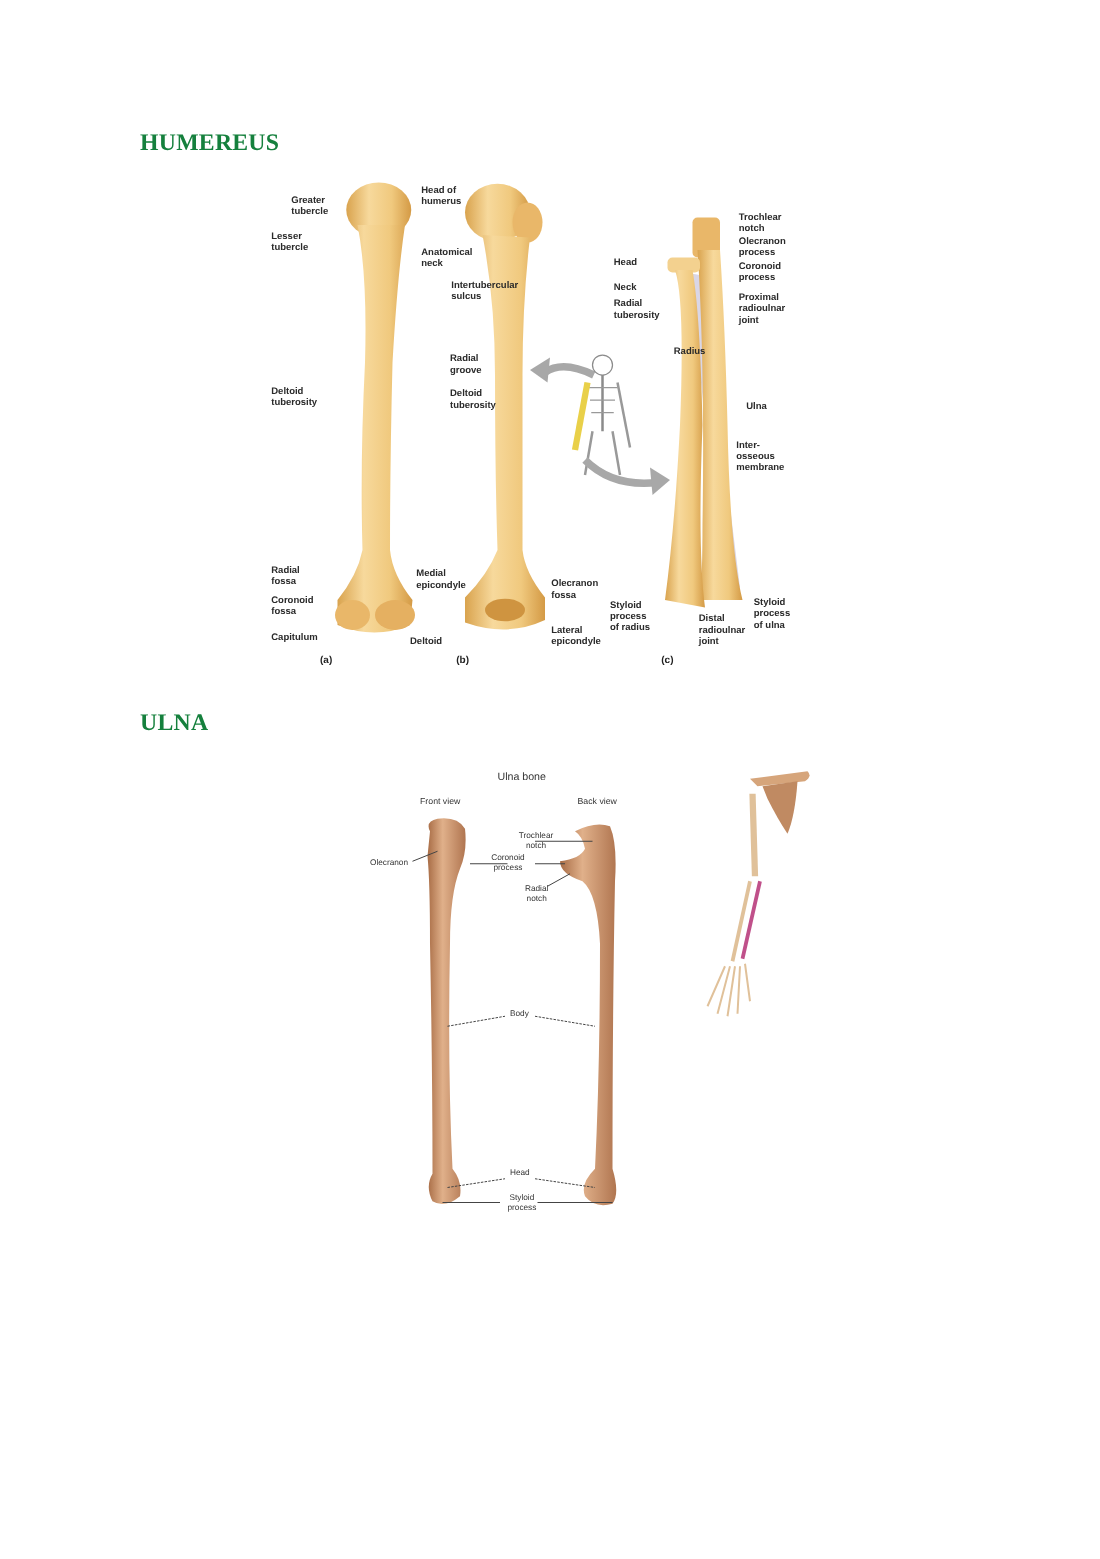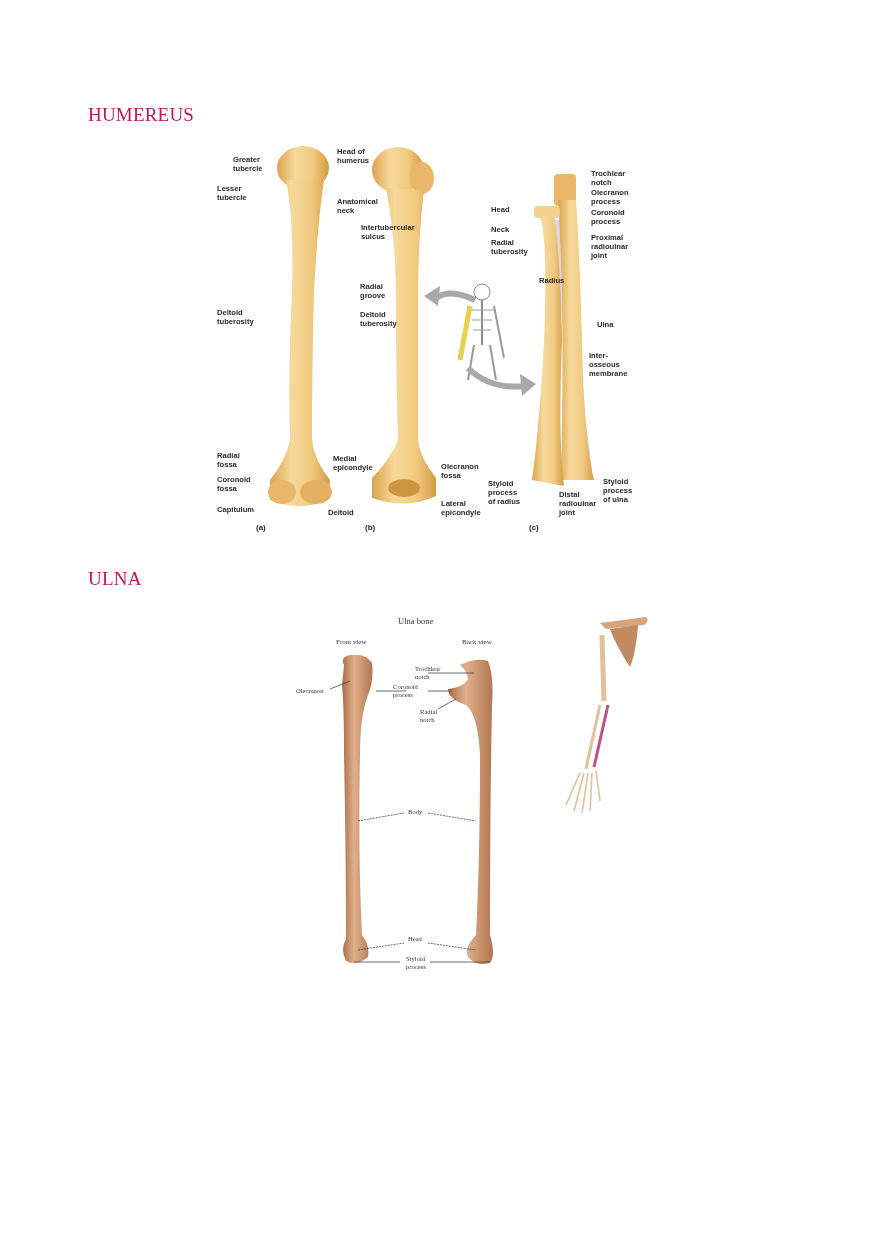--- a/index.html
+++ b/index.html
@@ -1,30 +1,30 @@
 <!DOCTYPE html>
 <html><head>
 <meta charset="utf-8">
 <style>
   * { box-sizing: border-box; margin: 0; padding: 0; }
   html, body { width: 880px; height: 1247px; background: #ffffff; overflow: hidden; }
   body { position: relative; font-family: "Liberation Sans", sans-serif; }
   .heading {
-    position: absolute; left: 88px;
-    font-family: "Liberation Serif", serif; font-weight: normal; font-size: 19px; color: #be185d;
+    position: absolute; left: 112px;
+    font-family: "Liberation Serif", serif; font-weight: bold; font-size: 19px; color: #15803d;
     letter-spacing: 0.2px;
   }
   .fig { position: absolute; }
   .lbl {
     position: absolute; font-family: "Liberation Sans", sans-serif; font-size: 7.6px;
     font-weight: bold; color: #2a2a2a; line-height: 9px; white-space: pre-line;
   }
   .lbl2 {
-    position: absolute; font-family: Liberation Serif, serif; font-size: 6.6px;
-    color: #333; line-height: 8px; white-space: pre-line; 
+    position: absolute; font-family: Liberation Sans, sans-serif; font-size: 6.6px;
+    color: #333; line-height: 8px; white-space: pre-line; text-align: center;
   }
   .cap { position: absolute; font-size: 8px; font-weight: bold; color: #222; }
   svg { position: absolute; left: 0; top: 0; overflow: visible; }
 </style>
 </head>
 <body>
 
 <div class="heading" style="top:104px;">HUMEREUS</div>
 
 <div class="fig" style="left:200px; top:140px; width:450px; height:400px;">

